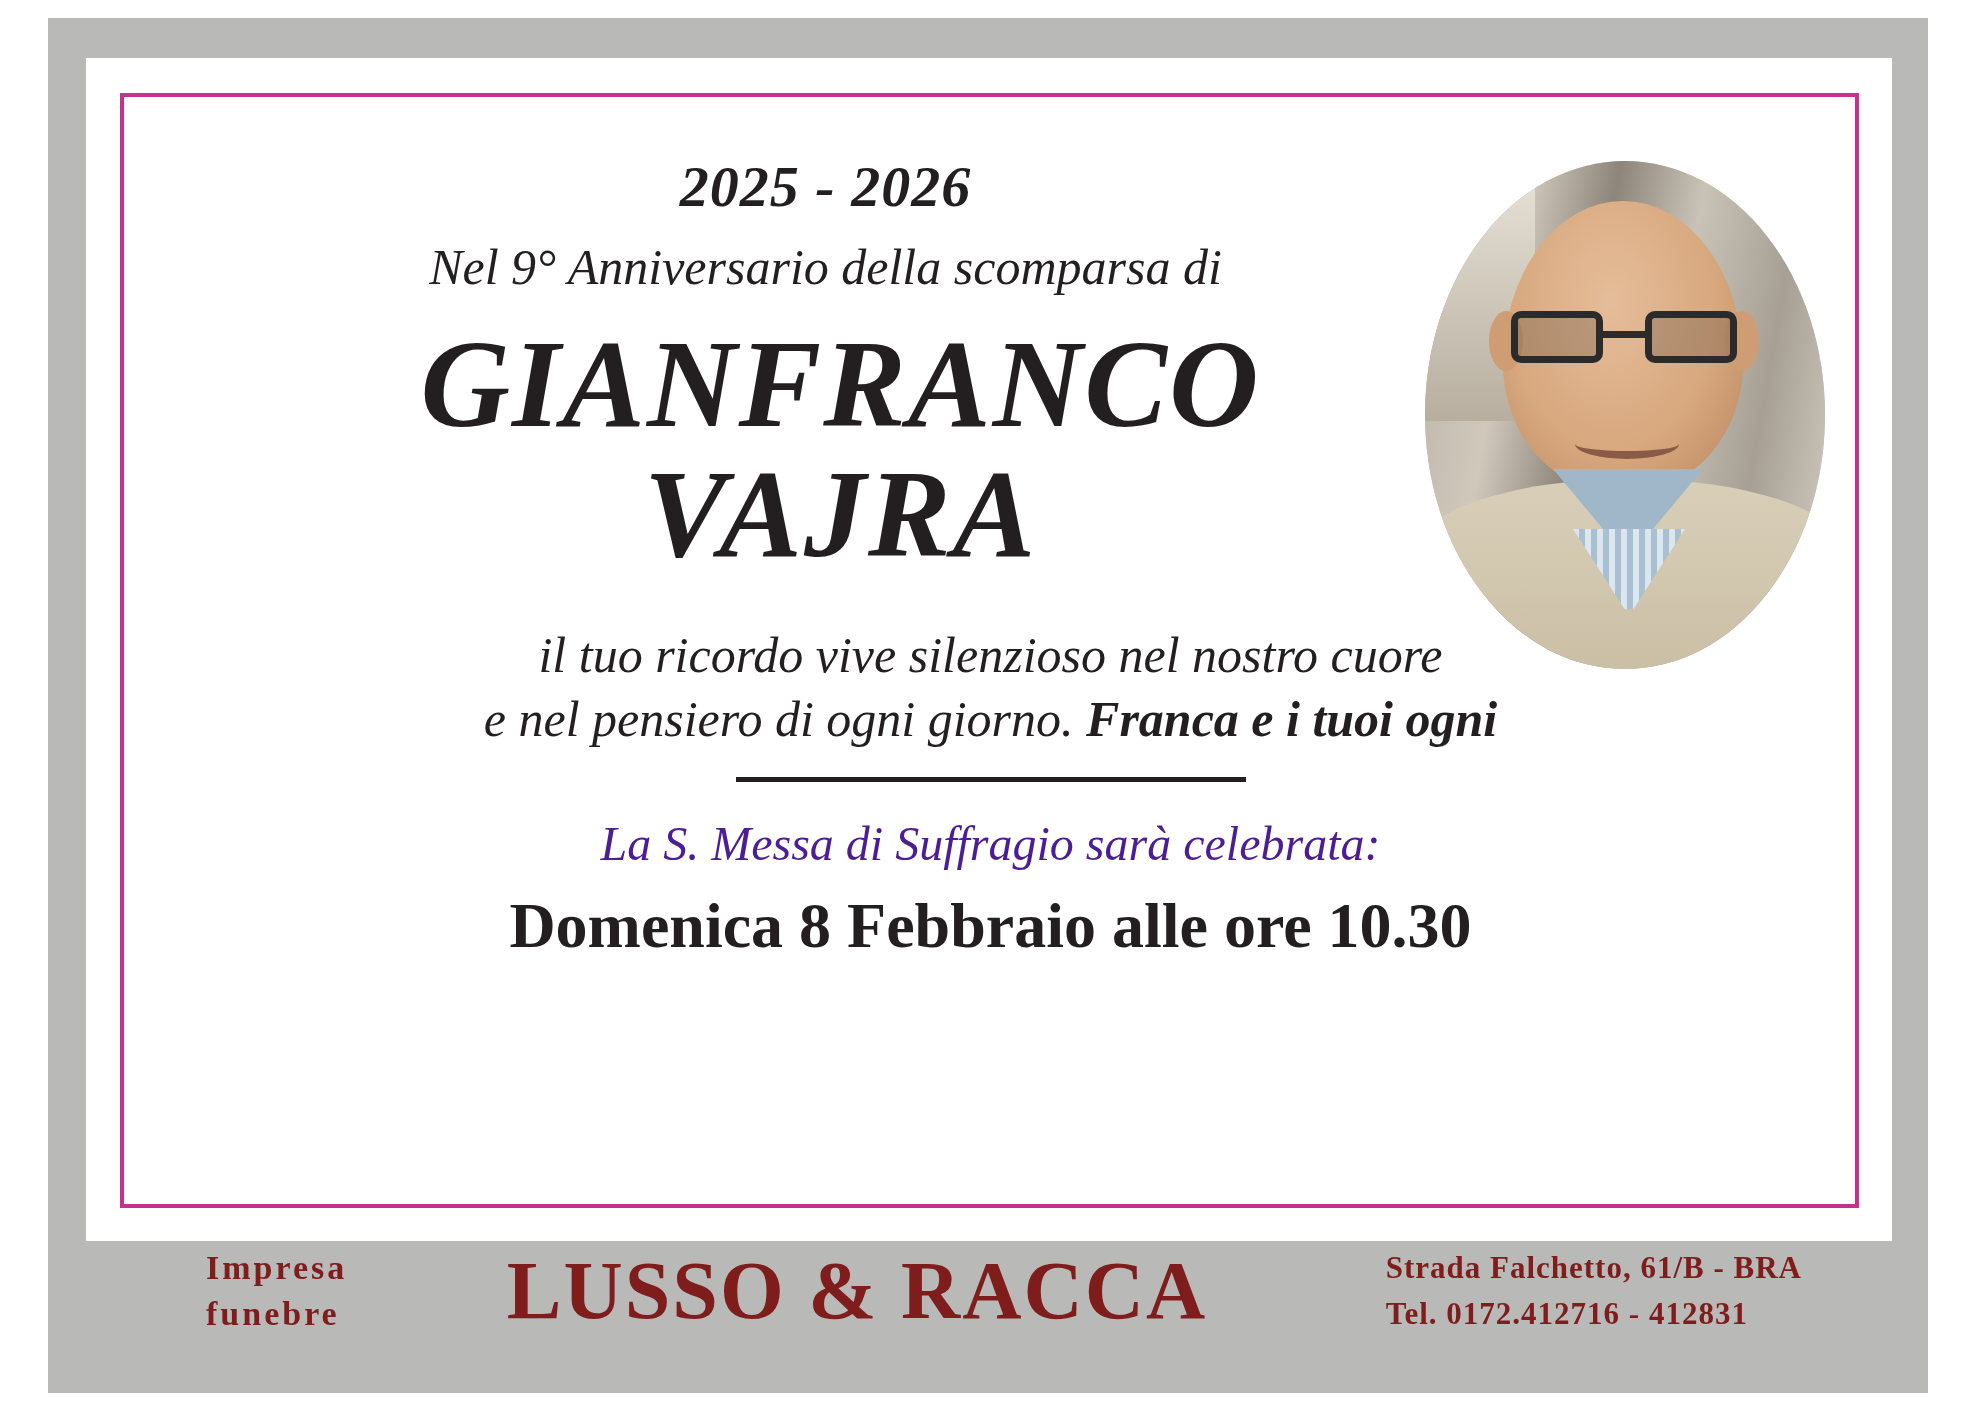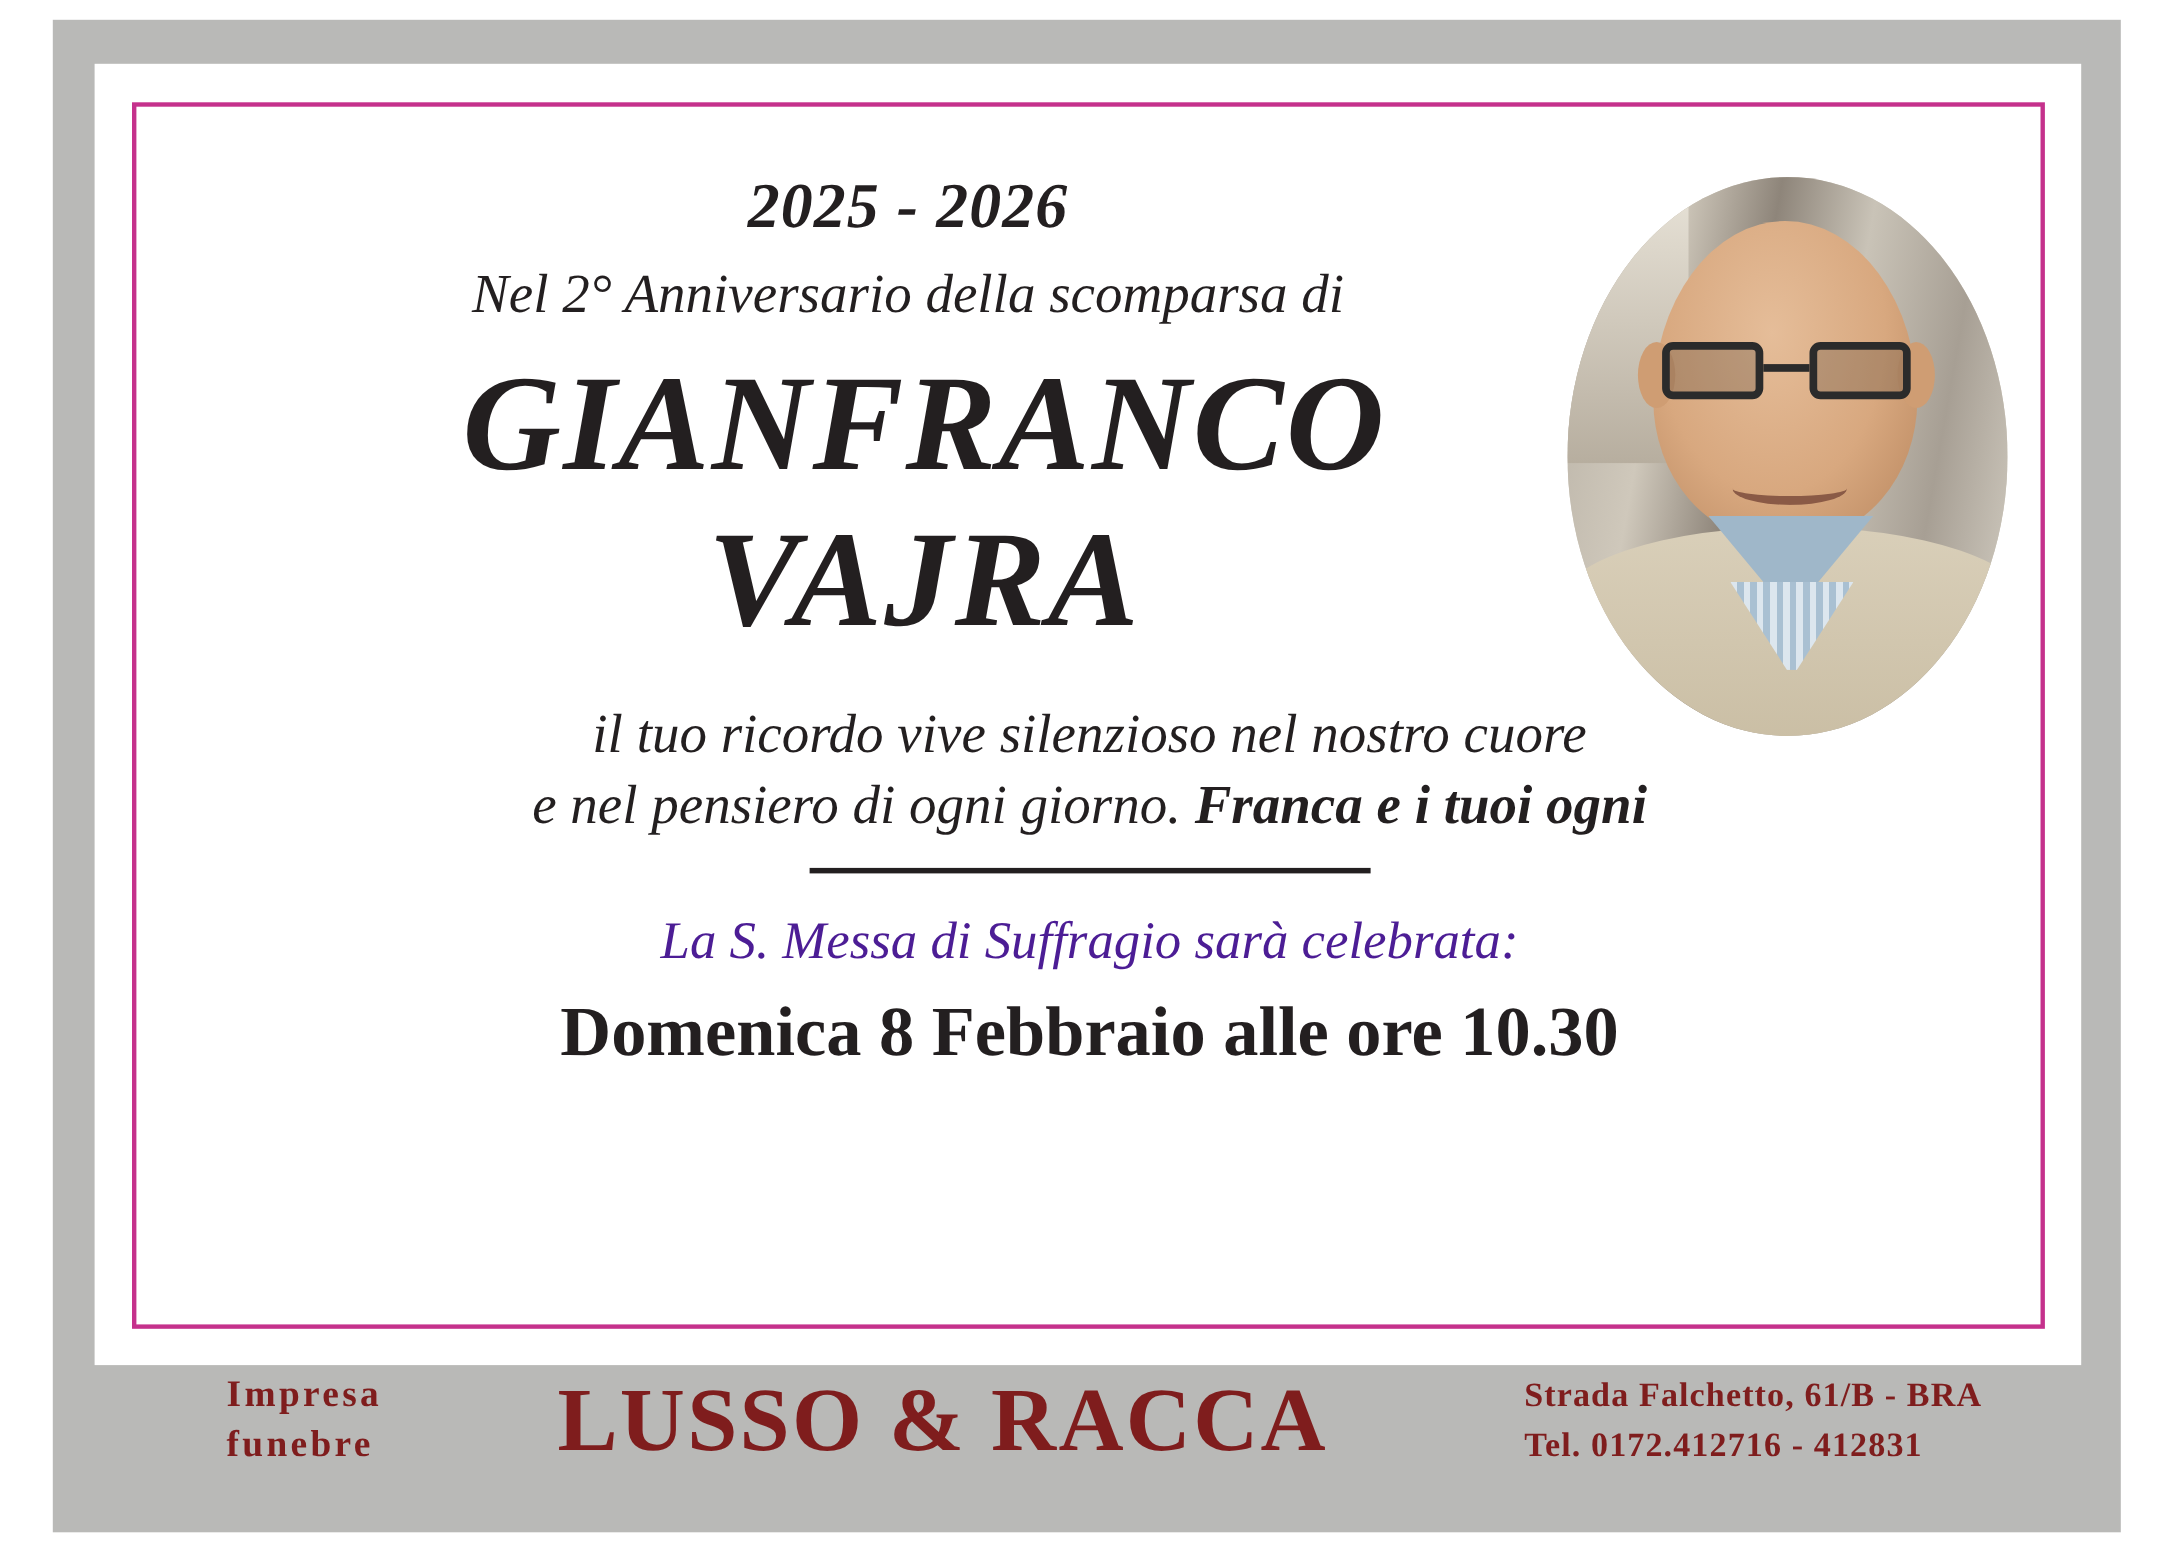--- a/index.html
+++ b/index.html
@@ -84,21 +84,21 @@
     font-weight: bold;
     font-size: 124px;
     line-height: 1.02;
     letter-spacing: 2px;
     color: #231f20;
     margin-top: 26px;
     padding-right: 300px;
   }
   .deceased-name .line2 {
     display: block;
-    margin-top: 16px;
+    margin-top: 4px;
   }
 
   .epitaph {
     text-align: center;
     font-style: italic;
     font-size: 50px;
     line-height: 1.28;
     color: #231f20;
     margin-top: 44px;
   }
@@ -275,21 +275,21 @@
 
 <div class="poster">
 
   <div class="white-panel"></div>
   <div class="magenta-frame"></div>
 
   <div class="content">
 
     <div class="years">2025 - 2026</div>
 
-    <div class="anniversary">Nel 2° Anniversario della scomparsa di</div>
+    <div class="anniversary">Nel 9° Anniversario della scomparsa di</div>
 
     <div class="deceased-name">
       <span class="line1">GIANFRANCO</span>
       <span class="line2">VAJRA</span>
     </div>
 
     <div class="epitaph">
       <div>il tuo ricordo vive silenzioso nel nostro cuore</div>
       <div>
         <span>e nel pensiero di ogni giorno.</span>

